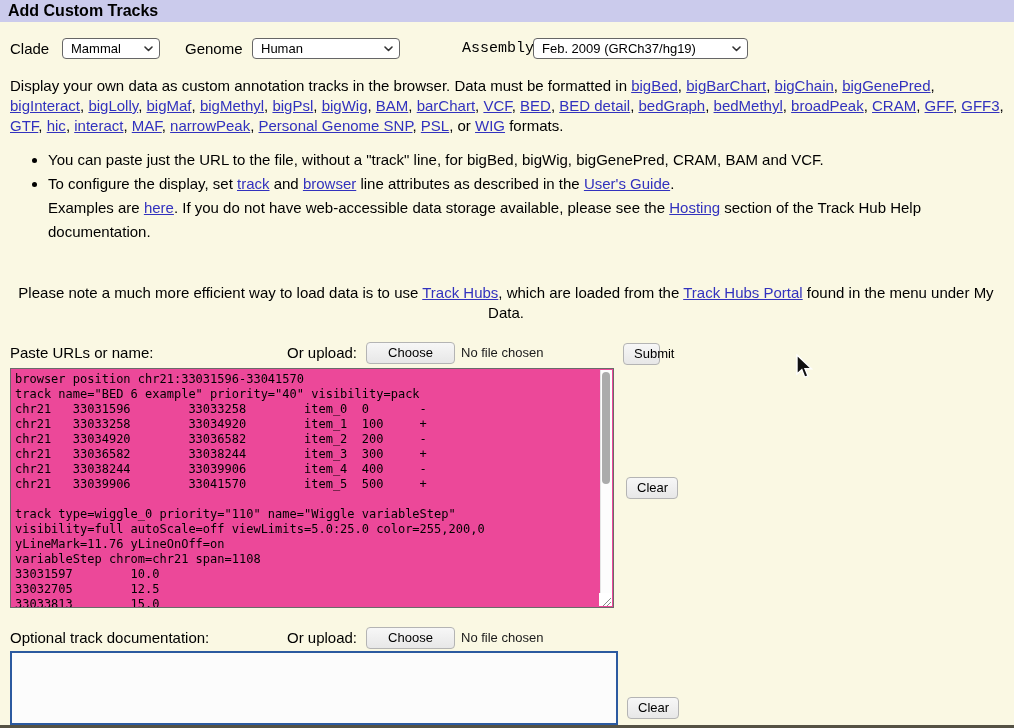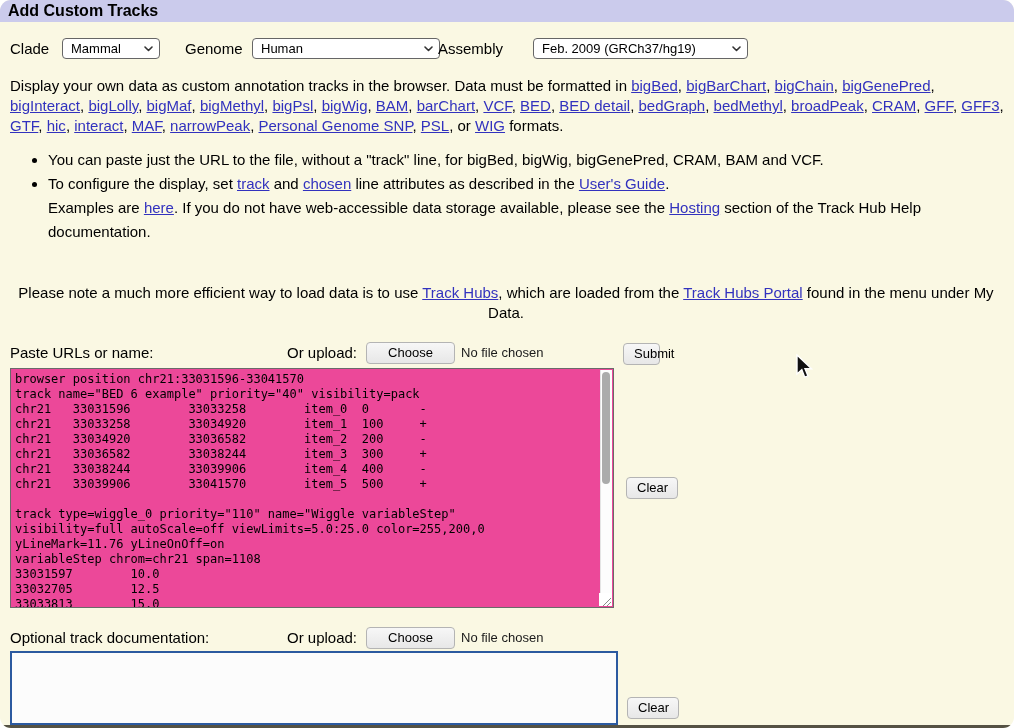--- a/index.html
+++ b/index.html
@@ -1,21 +1,21 @@
 <!DOCTYPE html>
 <html style="--page-bg: #FAF8E3; --header-bg: #CBCBEC; --link: #3232BE; --focus: #2C5AA0; --btn-bg: #EFEFEF;"><head>
 <meta charset="utf-8">
 <style>
   :root{
     --page-bg:#FAF8E3; --header-bg:#CBCBEC; --link:#3232BE; --focus:#2C5AA0; --btn-bg:#EFEFEF;
   }
   *{box-sizing:border-box; margin:0; padding:0;}
   body{margin:0; background:#fff;}
   .page{position:relative; width:1014px; height:728px; background:var(--page-bg);
-        font-family:"Liberation Sans", sans-serif; color:#000; overflow:hidden; cursor:default;border-radius:11px;}
+        font-family:"Liberation Sans", sans-serif; color:#000; overflow:hidden; cursor:default;}
   .abs{position:absolute;}
   a{color:var(--link); text-decoration:underline; cursor:pointer;}
   
   .titlebar{position:absolute; left:0; top:0; width:1014px; height:22px; background:var(--header-bg);}
   .titlebar span{display:inline-block; margin-left:8px; font-size:16px; font-weight:bold; line-height:22px;}
   
   .ctl-label{font-size:15px; line-height:22px;}
   .select{position:absolute; top:38px; height:21px; background:#fff; border:1px solid #666;
           border-radius:4px; font-size:13px; line-height:19px; padding:0 20px 0 8px;
           white-space:nowrap; overflow:hidden;}
@@ -60,41 +60,41 @@
   <div>
     <span class="abs ctl-label" style="left:10px; top:38px;">Clade</span>
     <div class="select" style="left:62px; width:98px;">
       <span>Mammal</span>
       <svg width="9" height="6" viewBox="0 0 9 6">
           <polyline points="1,1 4.5,4.5 8,1" fill="none" stroke="#333" stroke-width="1.6" stroke-linecap="round" stroke-linejoin="round"></polyline>
         </svg>
     </div>
 
     <span class="abs ctl-label" style="left:185px; top:38px;">Genome</span>
-    <div class="select" style="left:252px; width:188px;">
+    <div class="select" style="left:252px; width:148px;">
       <span>Human</span>
       <svg width="9" height="6" viewBox="0 0 9 6">
           <polyline points="1,1 4.5,4.5 8,1" fill="none" stroke="#333" stroke-width="1.6" stroke-linecap="round" stroke-linejoin="round"></polyline>
         </svg>
     </div>
 
-    <span class="abs ctl-label" style="left:438px; top:38px;">Assembly</span>
+    <span class="abs ctl-label" style="left:462px; top:38px;font-family:Liberation Mono, monospace;">Assembly</span>
     <div class="select" style="left:533px; width:215px;">
       <span>Feb. 2009 (GRCh37/hg19)</span>
       <svg width="9" height="6" viewBox="0 0 9 6">
           <polyline points="1,1 4.5,4.5 8,1" fill="none" stroke="#333" stroke-width="1.6" stroke-linecap="round" stroke-linejoin="round"></polyline>
         </svg>
     </div>
   </div>
 
   <p class="intro"><span>Display your own data as custom annotation tracks in the browser. Data must be formatted in </span><span id="format-links"><a href="#">bigBed</a>, <a href="#">bigBarChart</a>, <a href="#">bigChain</a>, <a href="#">bigGenePred</a>, <a href="#">bigInteract</a>, <a href="#">bigLolly</a>, <a href="#">bigMaf</a>, <a href="#">bigMethyl</a>, <a href="#">bigPsl</a>, <a href="#">bigWig</a>, <a href="#">BAM</a>, <a href="#">barChart</a>, <a href="#">VCF</a>, <a href="#">BED</a>, <a href="#">BED detail</a>, <a href="#">bedGraph</a>, <a href="#">bedMethyl</a>, <a href="#">broadPeak</a>, <a href="#">CRAM</a>, <a href="#">GFF</a>, <a href="#">GFF3</a>, <a href="#">GTF</a>, <a href="#">hic</a>, <a href="#">interact</a>, <a href="#">MAF</a>, <a href="#">narrowPeak</a>, <a href="#">Personal Genome SNP</a>, <a href="#">PSL</a>, or <a href="#">WIG</a></span><span> formats.</span></p>
 
   <ul class="notes">
     <li>You can paste just the URL to the file, without a "track" line, for bigBed, bigWig, bigGenePred, CRAM, BAM and VCF.</li>
-    <li>To configure the display, set <a href="#">track</a> and <a href="#">chosen</a> line attributes as described in the <a href="#">User's Guide</a>.<br>Examples are <a href="#">here</a>. If you do not have web-accessible data storage available, please see the <a href="#">Hosting</a> section of the Track Hub Help documentation.</li>
+    <li>To configure the display, set <a href="#">track</a> and <a href="#">browser</a> line attributes as described in the <a href="#">User's Guide</a>.<br>Examples are <a href="#">here</a>. If you do not have web-accessible data storage available, please see the <a href="#">Hosting</a> section of the Track Hub Help documentation.</li>
   </ul>
 
   <p class="note">Please note a much more efficient way to load data is to use <a href="#">Track Hubs</a>, which are loaded from the <a href="#">Track Hubs Portal</a> found in the menu under My Data.</p>
 
   <div>
     <span class="abs row-label" style="left:10px; top:342px;">Paste URLs or name:</span>
     <span class="abs row-label" style="left:287px; top:342px;">Or upload:</span>
     <button class="btn" style="left:366px; top:342px; width:89px;">Choose File</button>
     <span class="abs nofile" style="left:461px; top:342px;">No file chosen</span>
     <button class="btn" style="left:623px; top:343px; width:37px;">Submit</button>

